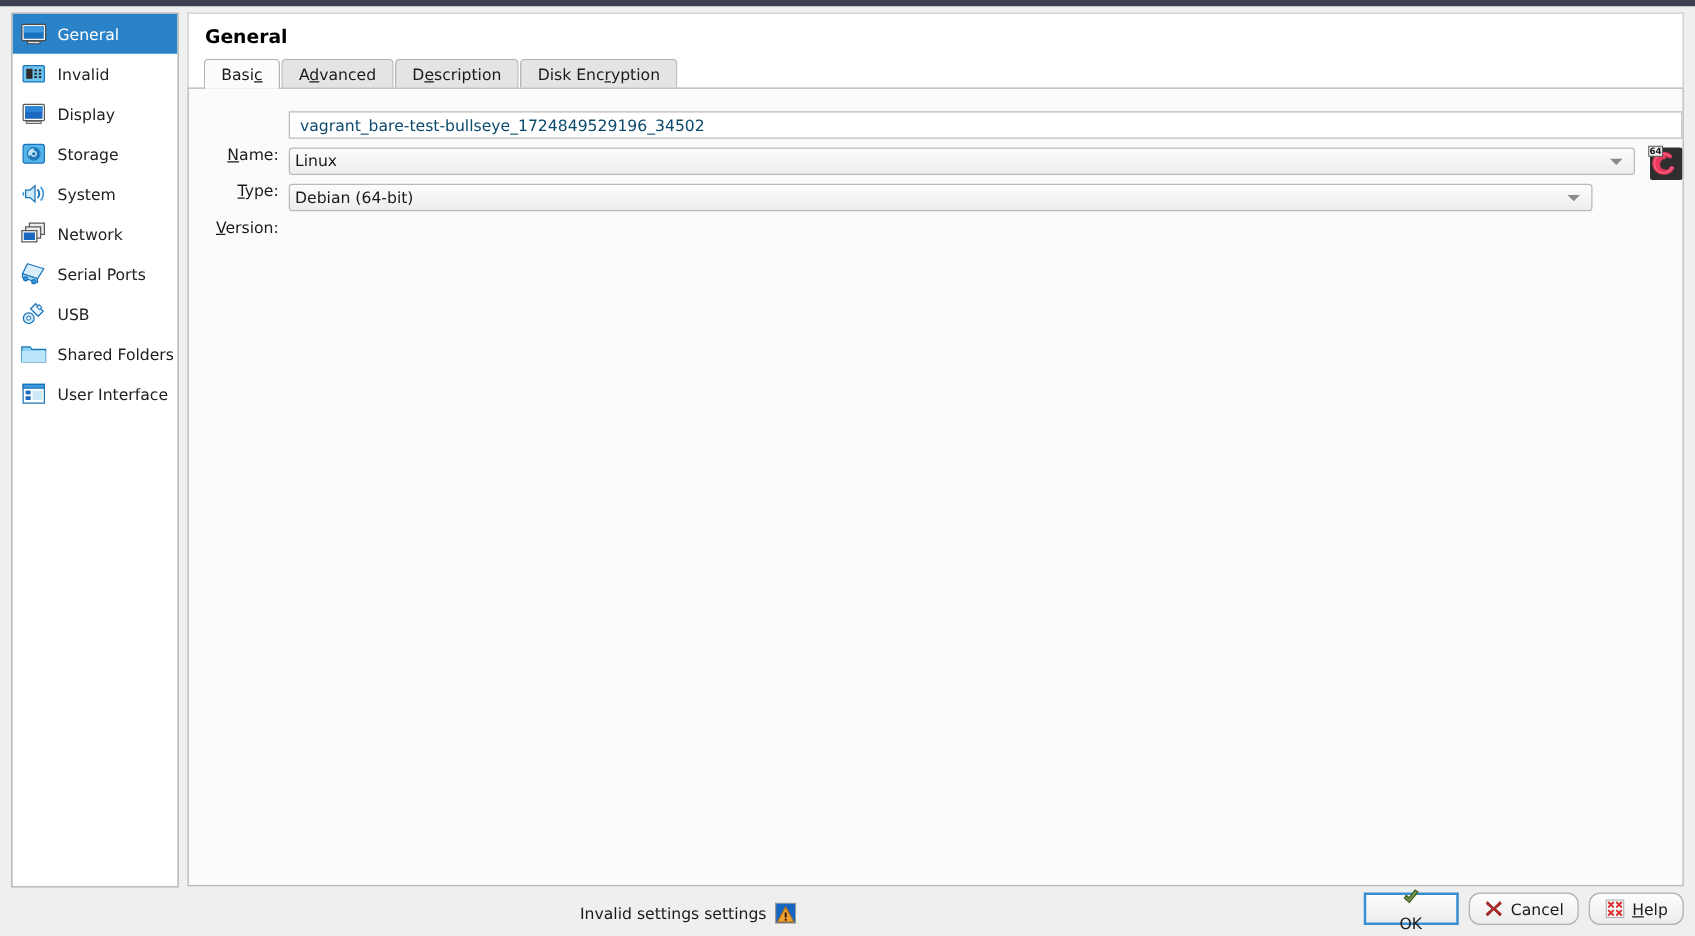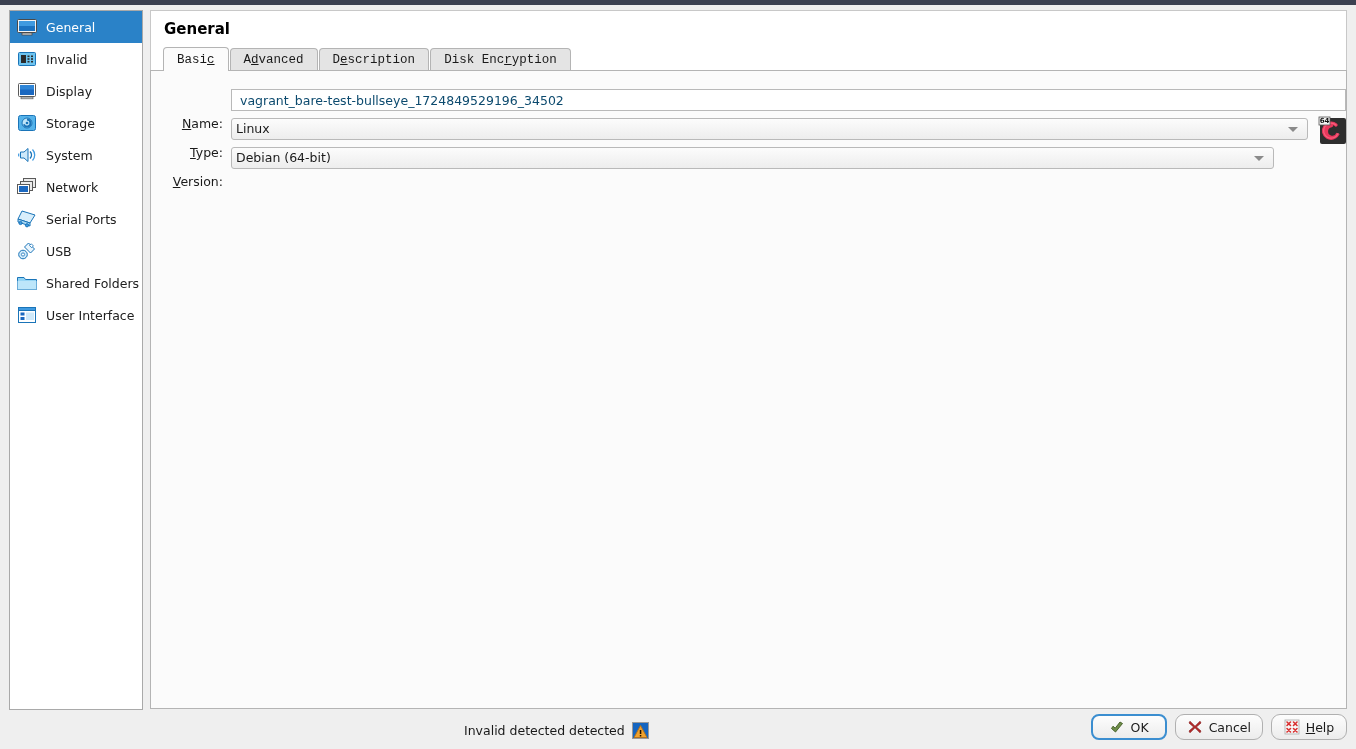--- a/index.html
+++ b/index.html
@@ -87,23 +87,22 @@
 
   
   .tabbar {
     position: relative;
     height: 24px;
     background: #ffffff;
     border-left: 1px solid #c8c8c8;
     border-right: 1px solid #c8c8c8;
     box-sizing: border-box;
     display: flex;
-    align-items: center;
+    align-items: flex-start;
     padding-left: 12px;
-    font-family: Liberation Mono, monospace;
   }
   .tab {
     height: 23px;
     line-height: 23px;
     padding: 0 13px;
     font-size: 12.5px;
     background: #e4e4e4;
     border: 1px solid #b4b4b4;
     border-bottom: none;
     border-radius: 4px 4px 0 0;
@@ -235,21 +234,22 @@
     align-items: center;
     justify-content: center;
     gap: 6px;
     font-size: 12.5px;
     color: #1a1a1a;
     box-sizing: border-box;
     cursor: default;
   }
   .btn.focus {
     border: 2px solid #3b8ed0;
-    border-radius: 8px;
+    border-radius: 0;
+    flex-direction: column;
   }
   .btn-ico {
     width: 16px;
     height: 16px;
     flex: 0 0 16px;
     position: relative;
   }
   svg { display: block; }
 </style>
 </head>
@@ -429,21 +429,21 @@
           <span class="combo-arrow"></span>
         </div>
       </div>
 
     </div>
   </div>
 </div>
 
 <div class="footer">
   <div class="status">
-    <span>Invalid detected detected</span>
+    <span>Invalid settings settings</span>
     <span class="status-ico">
       <svg width="17" height="17" viewBox="0 0 17 17">
         <rect x="0.5" y="0.5" width="16" height="16" fill="#1565c0" stroke="#9a9a9a"></rect>
         <path d="M8.5 3.5 L15 15.5 L2 15.5 Z" fill="#f0a22e" stroke="#b5701a" stroke-width="0.9"></path>
         <rect x="7.8" y="8" width="1.5" height="4" fill="#201000"></rect>
         <rect x="7.8" y="13" width="1.5" height="1.5" fill="#201000"></rect>
       </svg>
     </span>
   </div>
 </div>

